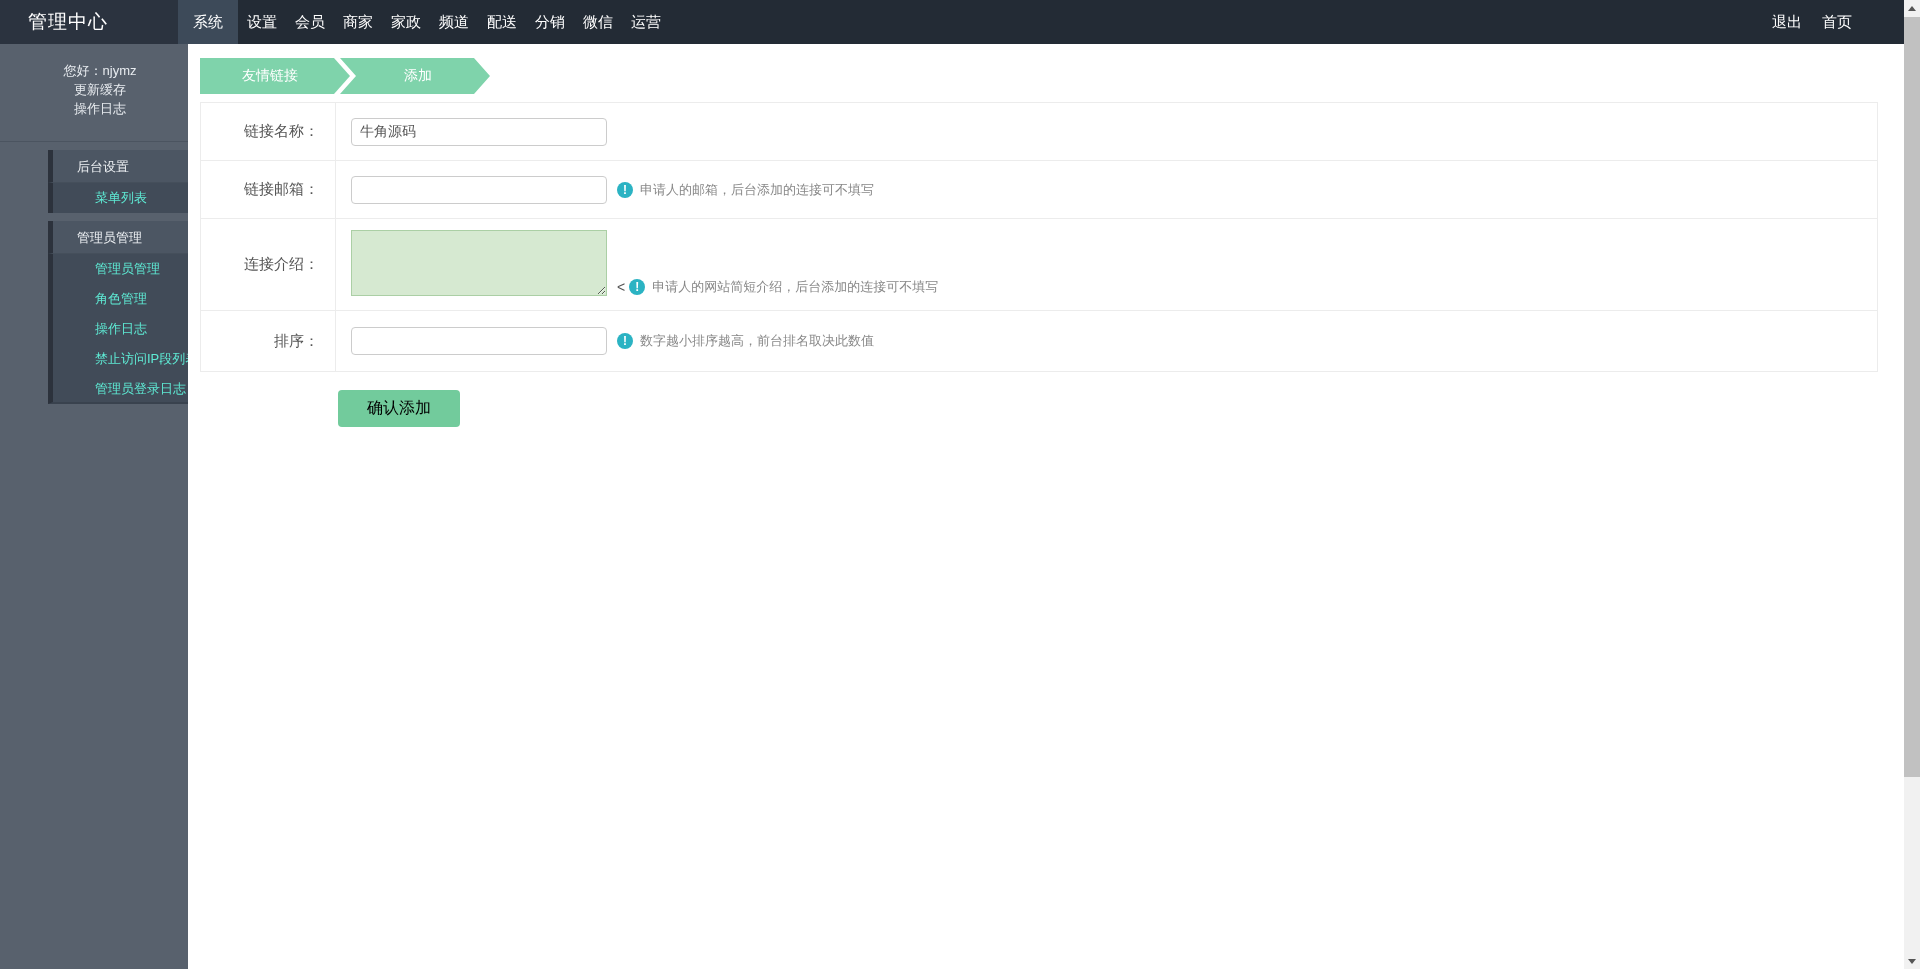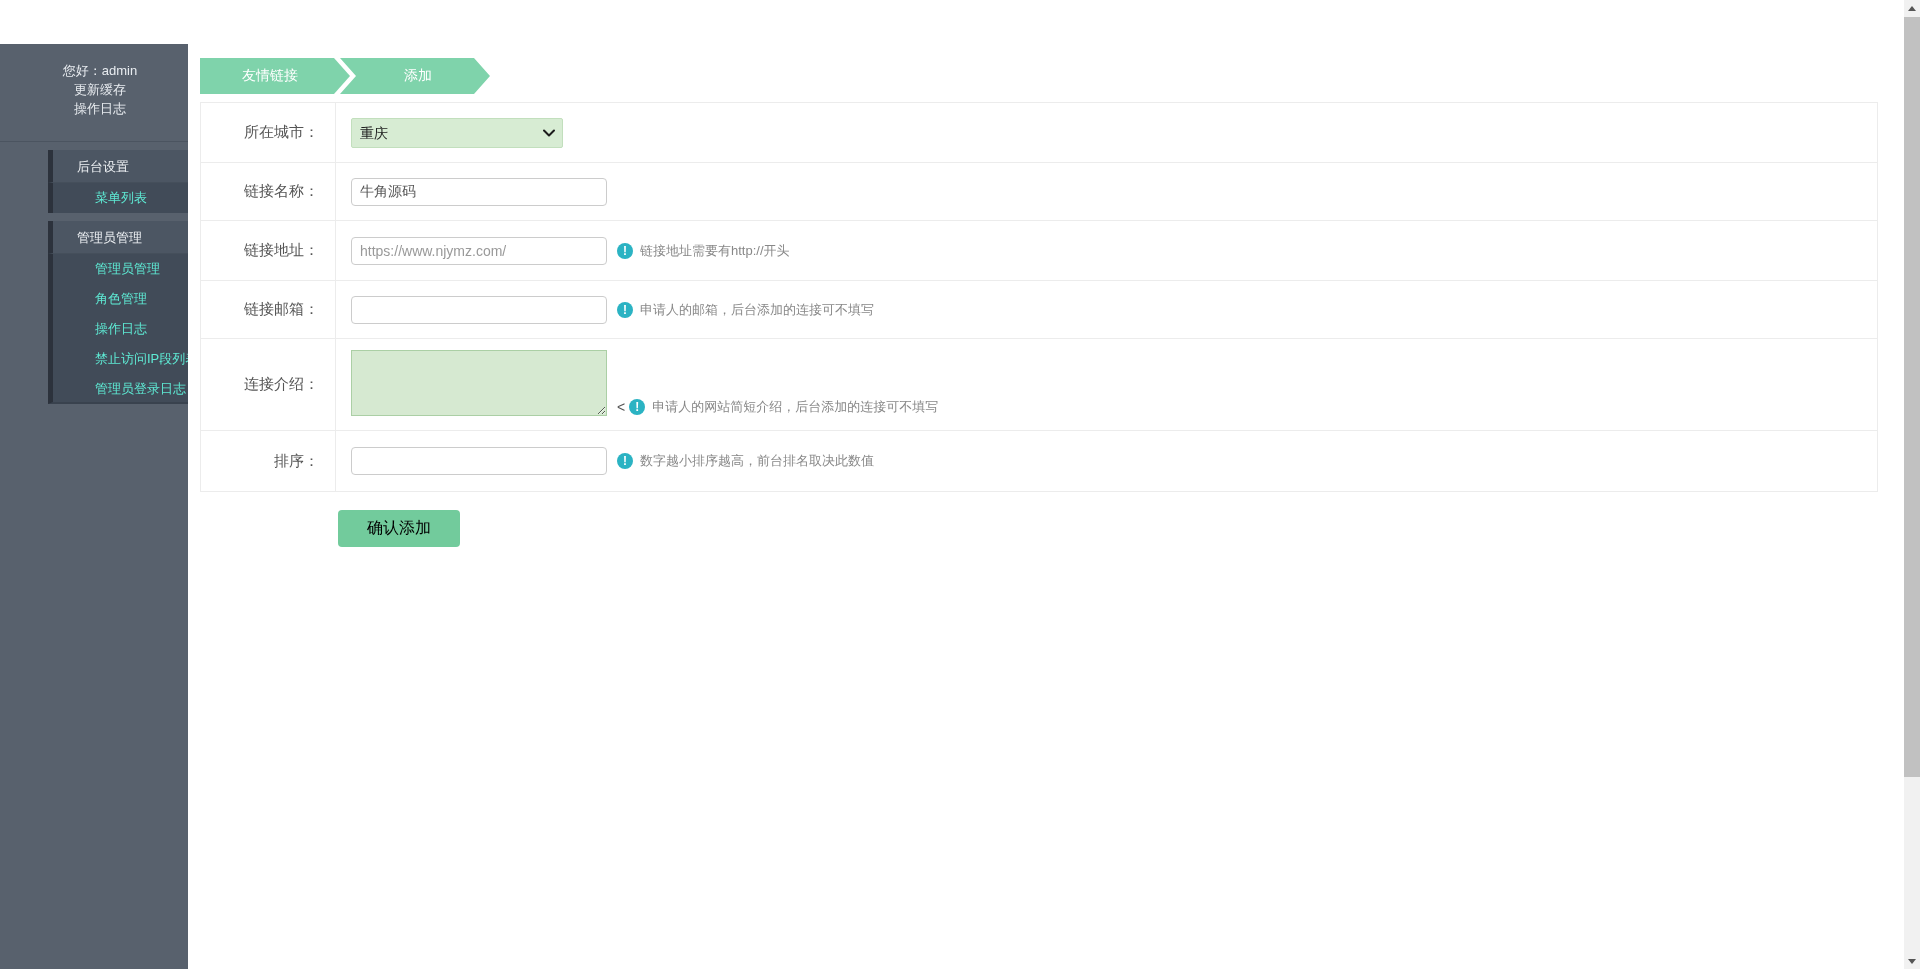--- a/index.html
+++ b/index.html
@@ -86,24 +86,43 @@
   .sb-down::after { content:""; border-left:4px solid transparent; border-right:4px solid transparent;
         border-top:5px solid #555; }
   .sb-thumb { position:absolute; top:17px; left:0; width:16px; height:760px;
         background:#c1c1c1; cursor:pointer; }
 </style>
 </head>
 <body>
 
 <div class="page">
 
+  <div class="topbar">
+    <div class="brand">管理中心</div>
+    <div class="nav">
+      <div class="tab active">系统</div>
+      <div class="tab">设置</div>
+      <div class="tab">会员</div>
+      <div class="tab">商家</div>
+      <div class="tab">家政</div>
+      <div class="tab">频道</div>
+      <div class="tab">配送</div>
+      <div class="tab">分销</div>
+      <div class="tab">微信</div>
+      <div class="tab">运营</div>
+    </div>
+    <div class="nav-right">
+      <span>退出</span>
+      <span>首页</span>
+    </div>
+  </div>
 
   <div class="sidebar">
     <div class="user-info">
-      <div>您好：admin</div>
+      <div>您好：njymz</div>
       <div>更新缓存</div>
       <div>操作日志</div>
     </div>
     <div class="menu">
       <div class="m-section">后台设置</div>
       <div class="m-item">菜单列表</div>
       <div class="m-section">管理员管理</div>
       <div class="m-item">管理员管理</div>
       <div class="m-item">角色管理</div>
       <div class="m-item">操作日志</div>
@@ -114,53 +133,28 @@
 
   <div class="content">
 
     <div class="breadcrumb">
       <div class="crumb c1">友情链接</div>
       <div class="crumb c2">添加</div>
     </div>
 
     <div class="ftable">
 
-      <div class="frow h60">
-        <div class="fl">所在城市：</div>
-        <div class="ff">
-          <div class="sel-wrap">
-            <select>
-              <option>重庆</option>
-            </select>
-            <span class="sel-chevron">
-              <svg width="12" height="8" viewBox="0 0 12 8">
-                  <path d="M1 1.5 L6 6.5 L11 1.5" fill="none" stroke="#1c1c1c" stroke-width="2" stroke-linecap="round" stroke-linejoin="round"></path>
-                </svg>
-            </span>
-          </div>
-        </div>
-      </div>
 
       <div class="frow h58">
         <div class="fl">链接名称：</div>
         <div class="ff">
           <input type="text" value="牛角源码" style="">
         </div>
       </div>
 
-      <div class="frow h60">
-        <div class="fl">链接地址：</div>
-        <div class="ff">
-          <input type="text" class="gray-val" value="https://www.njymz.com/" style="">
-          <span class="hint">
-            <span class="info-icon"></span>
-            <span>链接地址需要有http://开头</span>
-          </span>
-        </div>
-      </div>
 
       <div class="frow h58">
         <div class="fl">链接邮箱：</div>
         <div class="ff">
           <input type="text" value="" style="">
           <span class="hint">
             <span class="info-icon"></span>
             <span>申请人的邮箱，后台添加的连接可不填写</span>
           </span>
         </div>

